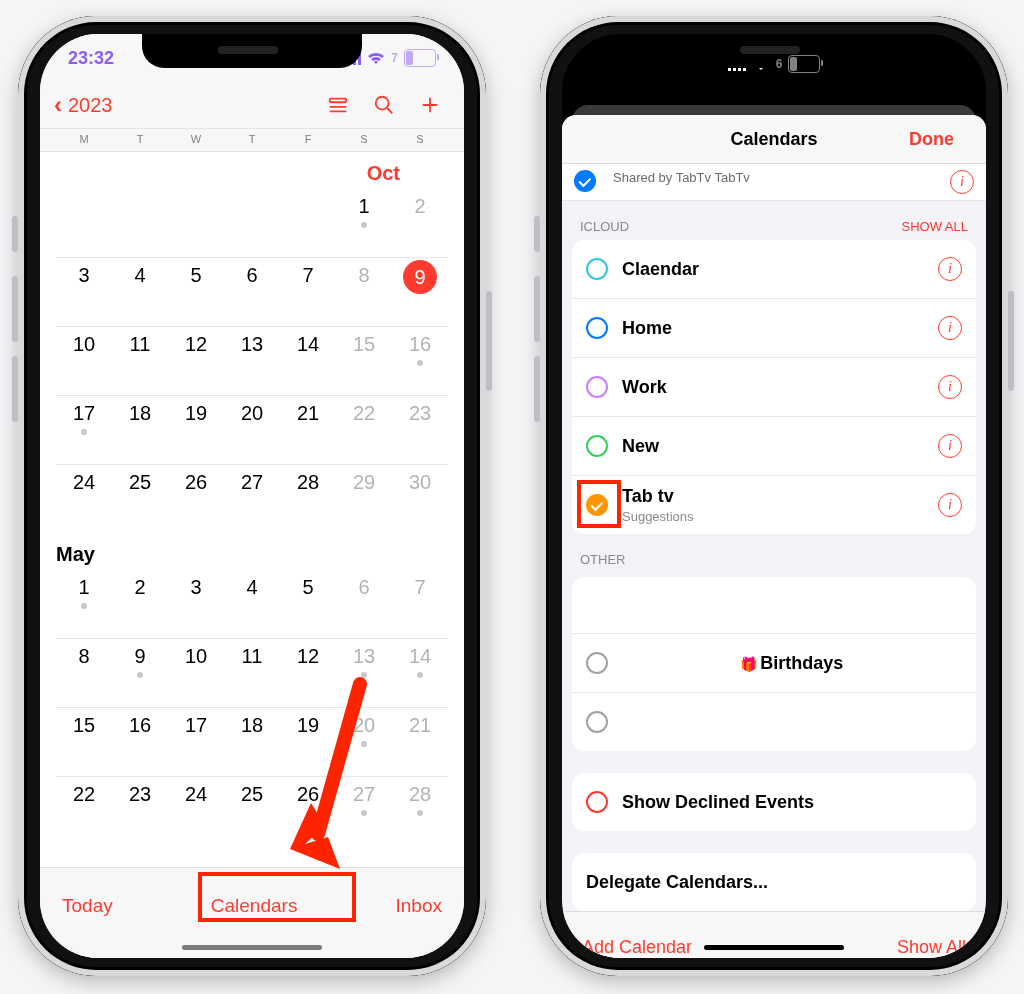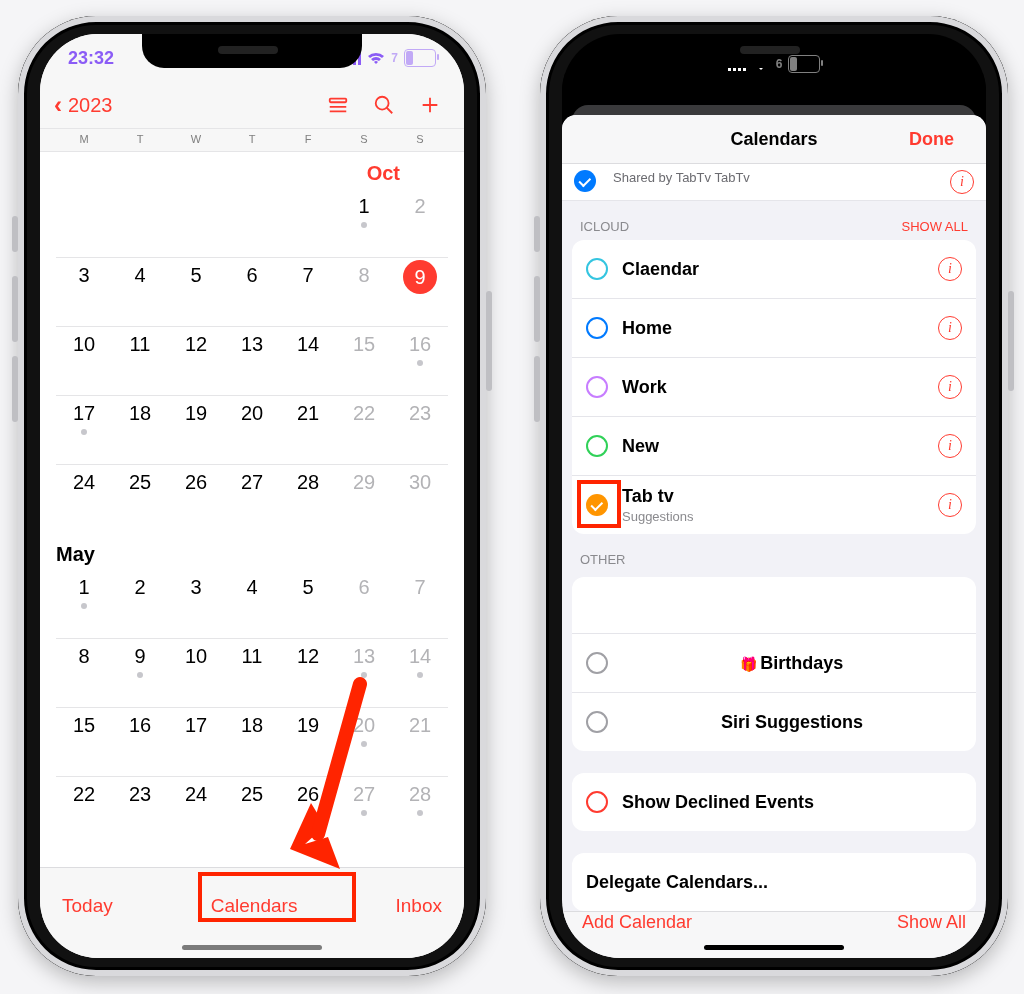--- a/index.html
+++ b/index.html
@@ -295,21 +295,21 @@
     flex-shrink: 0;
   }
   .filled::after { content:""; width: 9px; height: 5px; border-left: 2px solid #fff; border-bottom: 2px solid #fff; transform: rotate(-45deg) translateY(-1px); }
 
   .gift { color: #ff3b30; font-size: 14px; margin-right: 2px; }
 
   .sheet-footer {
     height: 70px;
     border-top: .5px solid #dcdcdf;
     background: #f7f7f8;
-    display: flex; justify-content: space-between;
+    display: flex; align-items: center; justify-content: space-between;
     padding: 0 20px 12px 20px;
     color: #ff3b30; font-size: 18px;
   }
 
 </style>
 </head>
 <body>
 
 <div class="canvas">
 
@@ -707,21 +707,20 @@
               <span>OTHER</span>
             </div>
             <div class="group" style="margin-top:4px;text-align:center;" id="other-group">
                 <div class="row" style="min-height: 44px;"></div>
                 <div class="row">
                   <span class="ring gray"></span>
                   <span class="label"><span class="gift" style="filter: hue-rotate(-20deg) saturate(3);">🎁</span>Birthdays</span>
                 </div>
                 <div class="row">
                   <span class="ring gray"></span>
-                  <span class="label">Siri Suggestions</span>
                 </div>
               </div>
 
             <div class="group" style="margin-top:22px;">
               <div class="row">
                 <span class="ring red"></span>
                 <span class="label">Show Declined Events</span>
               </div>
             </div>
 

